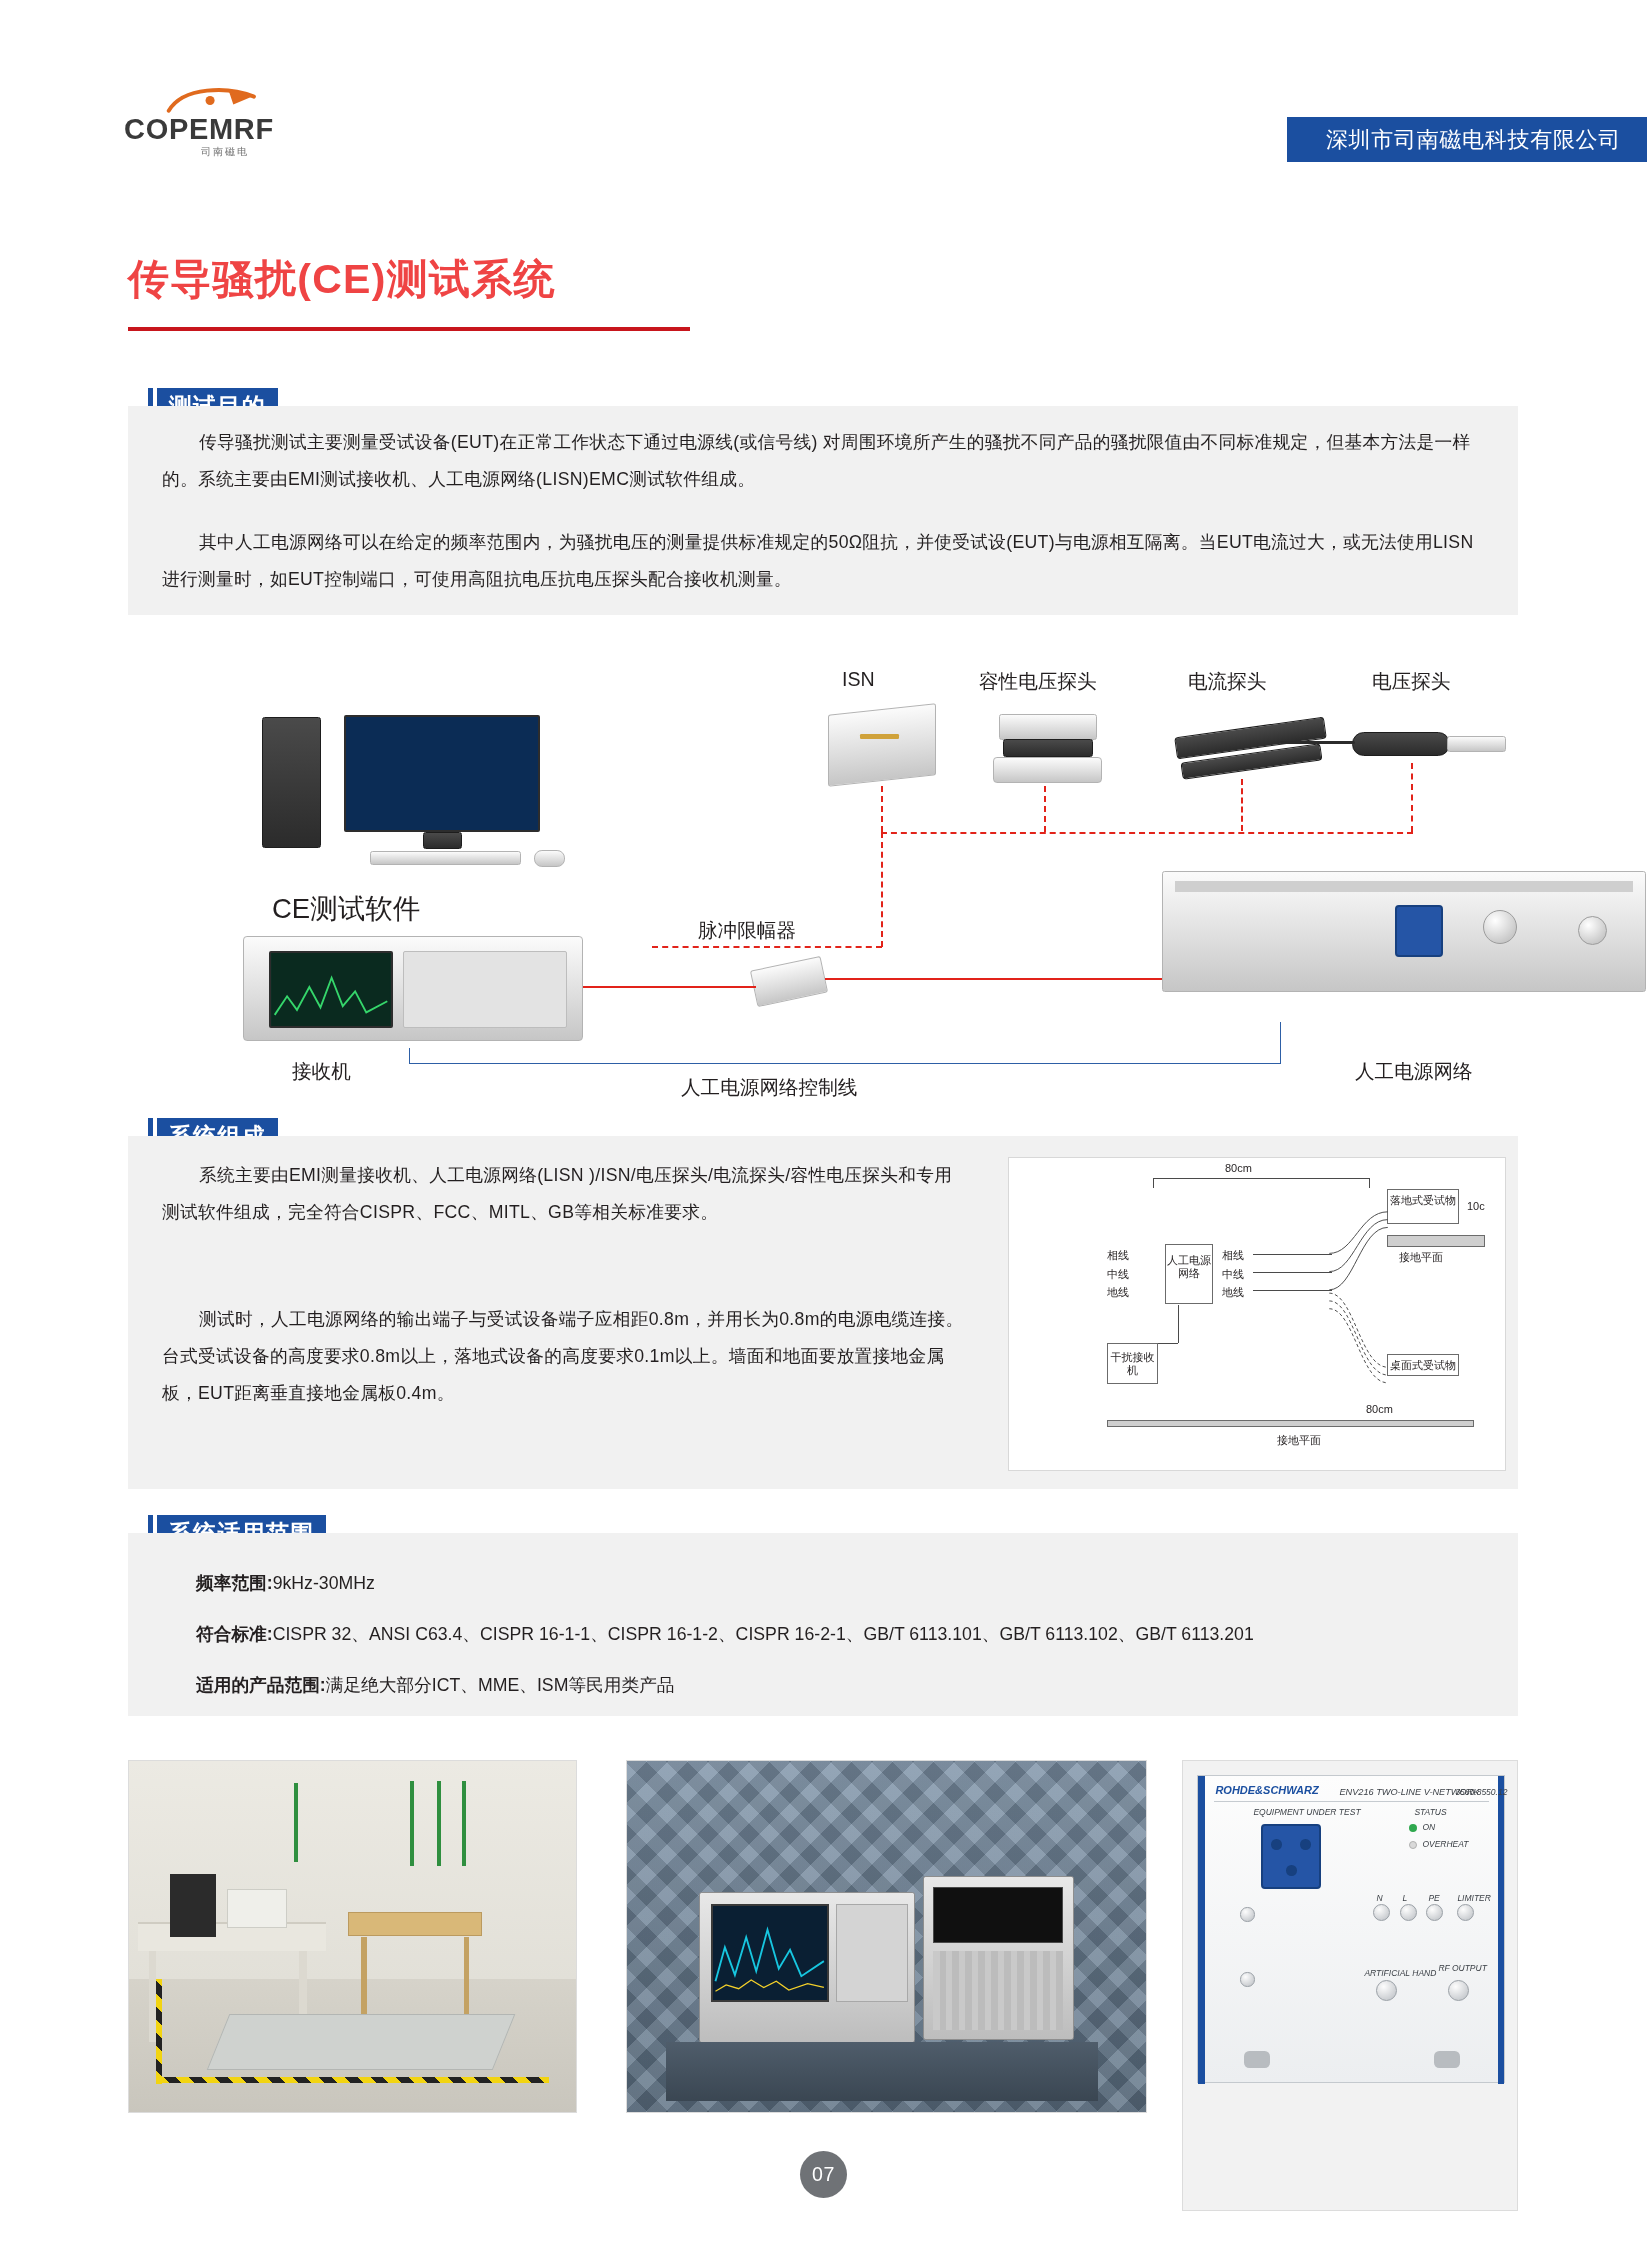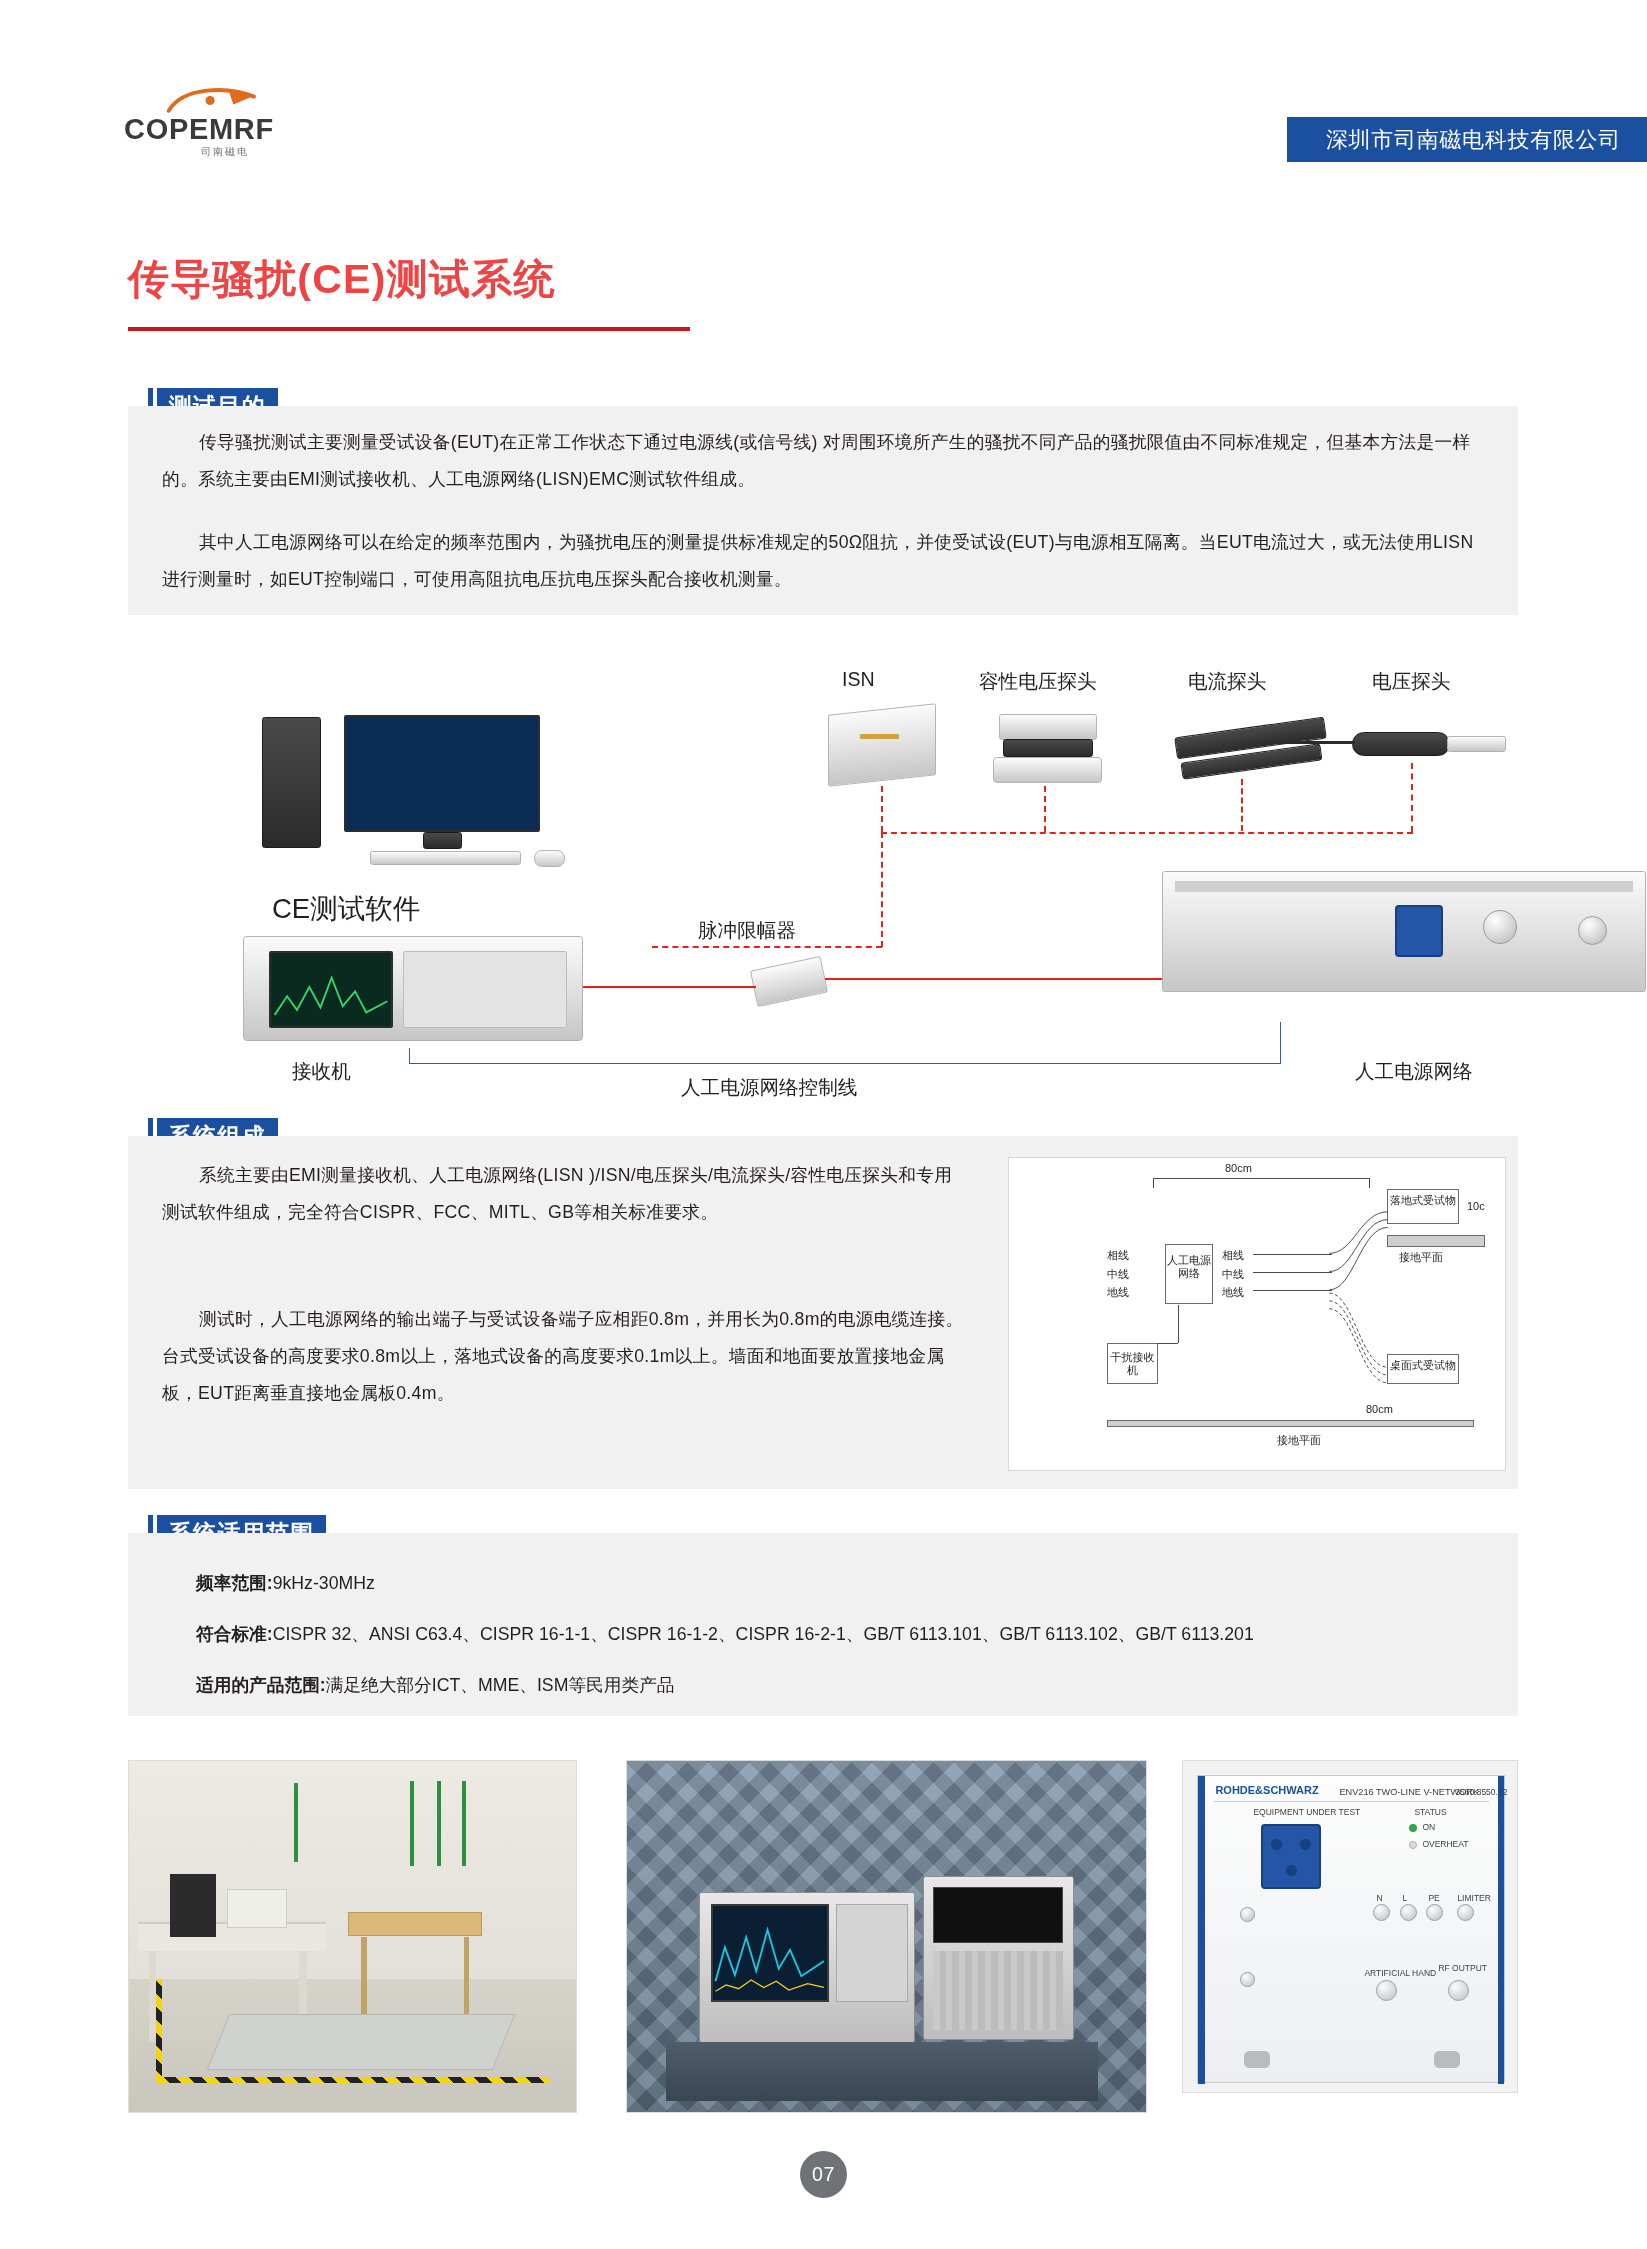--- a/index.html
+++ b/index.html
@@ -401,21 +401,21 @@
       <path d="M2 114 C 40 114, 50 34, 92 34" stroke="#4a4a4a" stroke-width="1.5" fill="none"></path>
       <path d="M2 142 C 40 142, 50 46, 92 46" stroke="#4a4a4a" stroke-width="1.5" fill="none"></path>
     </svg>
 
     <svg style="position:absolute; left:319px; top:131px; width:65px; height:111px;" viewBox="0 0 100 170" width="65" height="111">
       <path d="M2 6 C 40 6, 50 120, 92 120" stroke="#4a4a4a" stroke-width="1.5" fill="none" stroke-dasharray="5 4"></path>
       <path d="M2 18 C 40 18, 50 132, 92 132" stroke="#4a4a4a" stroke-width="1.5" fill="none" stroke-dasharray="5 4"></path>
       <path d="M2 30 C 40 30, 50 144, 92 144" stroke="#4a4a4a" stroke-width="1.5" fill="none" stroke-dasharray="5 4"></path>
     </svg>
 
-    <div class="cf-box" style="left:378px; top:196px; width:72px; height:30px;">
+    <div class="cf-box" style="left:378px; top:196px; width:72px; height:22px;">
       <span>桌面式受试物</span>
     </div>
 
     <div class="cf-box" style="left:98px; top:185px; width:51px; height:41px; line-height:13px; padding-top:6.5px;">
       <span>干扰接收机</span>
     </div>
     <div class="cf-line-v" style="left:169px; top:147px; height:38px;"></div>
     <div class="cf-line" style="left:149px; top:185px; width:19.6px;"></div>
 
     <div class="cf-line" style="left:98px; top:262px; width:367px;"></div>
@@ -467,21 +467,21 @@
         <polyline points="3,136 20,126 40,132 60,118 80,130 100,120 120,134 150,124 176,130" stroke="#f3d02a" stroke-width="2" fill="none"></polyline>
       </svg>
     </div>
     <div style="position:absolute; left:209px; top:143px; width:72px; height:98px; background:#d4d4d4; border:0.7px solid #a8a8a8;"></div>
     <div class="p2-inst" style="left:296px; top:115px; width:151px; height:164px;"></div>
     <div style="position:absolute; left:306px; top:126px; width:130px; height:56px; background:#101010; border:1.3px solid #4a4a4a;"></div>
     <div style="position:absolute; left:306px; top:190px; width:130px; height:79px; background:repeating-linear-gradient(90deg,#c9c9c9 0 6.5px,#bcbcbc 6.5px 13px);"></div>
     <div style="position:absolute; left:39px; top:281px; width:432px; height:59px; background:linear-gradient(180deg,#4f5d6b,#3a4652);"></div>
   </div>
 
-  <div class="photo" style="left:1182px; top:1760px; width:336px; height:333px;">
+  <div class="photo" style="left:1182px; top:1760px; width:336px; height:451px;font-style:italic;">
     <div class="p3-bg"></div>
     <div class="p3-panel" style="left:14.4px; top:14.4px; width:308px; height:308px;">
       <div class="p3-strip" style="left:0; top:0; width:6.5px; height:308px;"></div>
       <div class="p3-strip" style="right:0; top:0; width:6.5px; height:308px;"></div>
       <div class="p3-title" style="left:17px; top:7.9px;">ROHDE&amp;SCHWARZ</div>
       <div class="p3-text" style="left:141px; top:10.5px; font-size:9.2px;">ENV216  TWO-LINE V-NETWORK</div>
       <div class="p3-text" style="left:257px; top:10.5px;">3560.8550.12</div>
       <div style="position:absolute; left:15.7px; top:25px; width:275px; height:0.7px; background:#c6cbd0;"></div>
 
       <div class="p3-text" style="left:55px; top:31px;">EQUIPMENT UNDER TEST</div>

